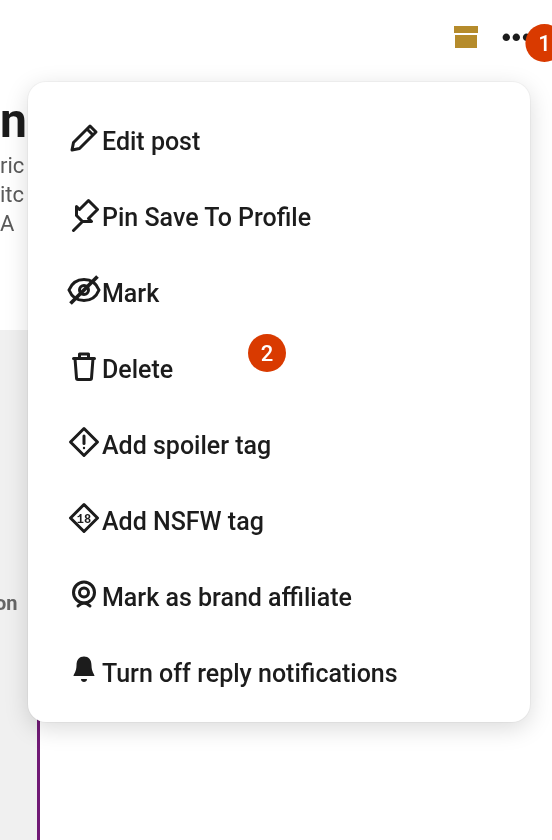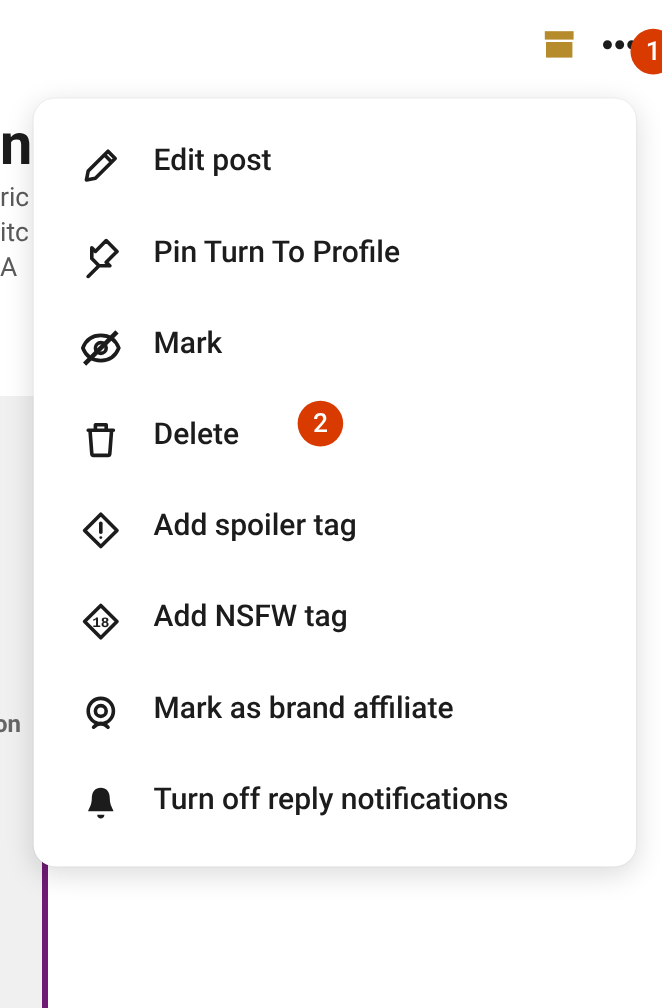--- a/index.html
+++ b/index.html
@@ -35,21 +35,21 @@
       color: #5a5a5a;
     }
     
     .background-area {
       position: absolute;
       left: 0;
       top: 330px;
       width: 40px;
       height: 510px;
       background: #f0f0f0;
-      border-right: 5px solid #701a75;
+      border-right: 3px solid #701a75;
       z-index: 0;
     }
     .background-area .om-text {
       position: absolute;
       bottom: 225px;
       left: -5px;
       font-size: 20px;
       color: #666;
       font-weight: 700;
     }
@@ -115,22 +115,21 @@
       left: 28px;
       right: 22px;
       background: #ffffff;
       border-radius: 18px;
       box-shadow: 0 6px 24px rgba(0,0,0,0.15), 0 0 0 1px rgba(0,0,0,0.03);
       padding: 18px 0 14px 0;
       z-index: 10;
     }
     .menu-item {
       display: flex;
-      align-items: flex-start;
-      gap: 26px;
+      align-items: flex-end;
       padding: 20px 34px 20px 38px;
       cursor: pointer;
       color: #1c1c1c;
       font-size: 25px;
       font-weight: 500;
       position: relative;
     }
     .icon-slot {
       width: 36px;
       height: 36px;
@@ -205,21 +204,21 @@
     <span class="menu-label">Edit post</span>
   </div>
 
 
   <div class="menu-item">
     <span class="icon-slot">
       <svg viewBox="0 0 24 24">
           <path d="M15 3 L21 9 L15 15 L17 17 L11 17 L5 23 M11 17 L7 13 L7 7 L9 9 L15 3" stroke-linecap="round" stroke-linejoin="round"></path>
         </svg>
     </span>
-    <span class="menu-label">Pin Turn To Profile</span>
+    <span class="menu-label">Pin Save To Profile</span>
   </div>
 
   <div class="menu-item">
     <span class="icon-slot">
       <svg viewBox="0 0 24 24">
           <path d="M2 12 C4 7 8 5 12 5 C16 5 20 7 22 12 C20 17 16 19 12 19 C8 19 4 17 2 12 Z"></path>
           <circle cx="12" cy="12" r="3"></circle>
           <path d="M3 21 L21 3" stroke-width="2.5"></path>
         </svg>
     </span>

